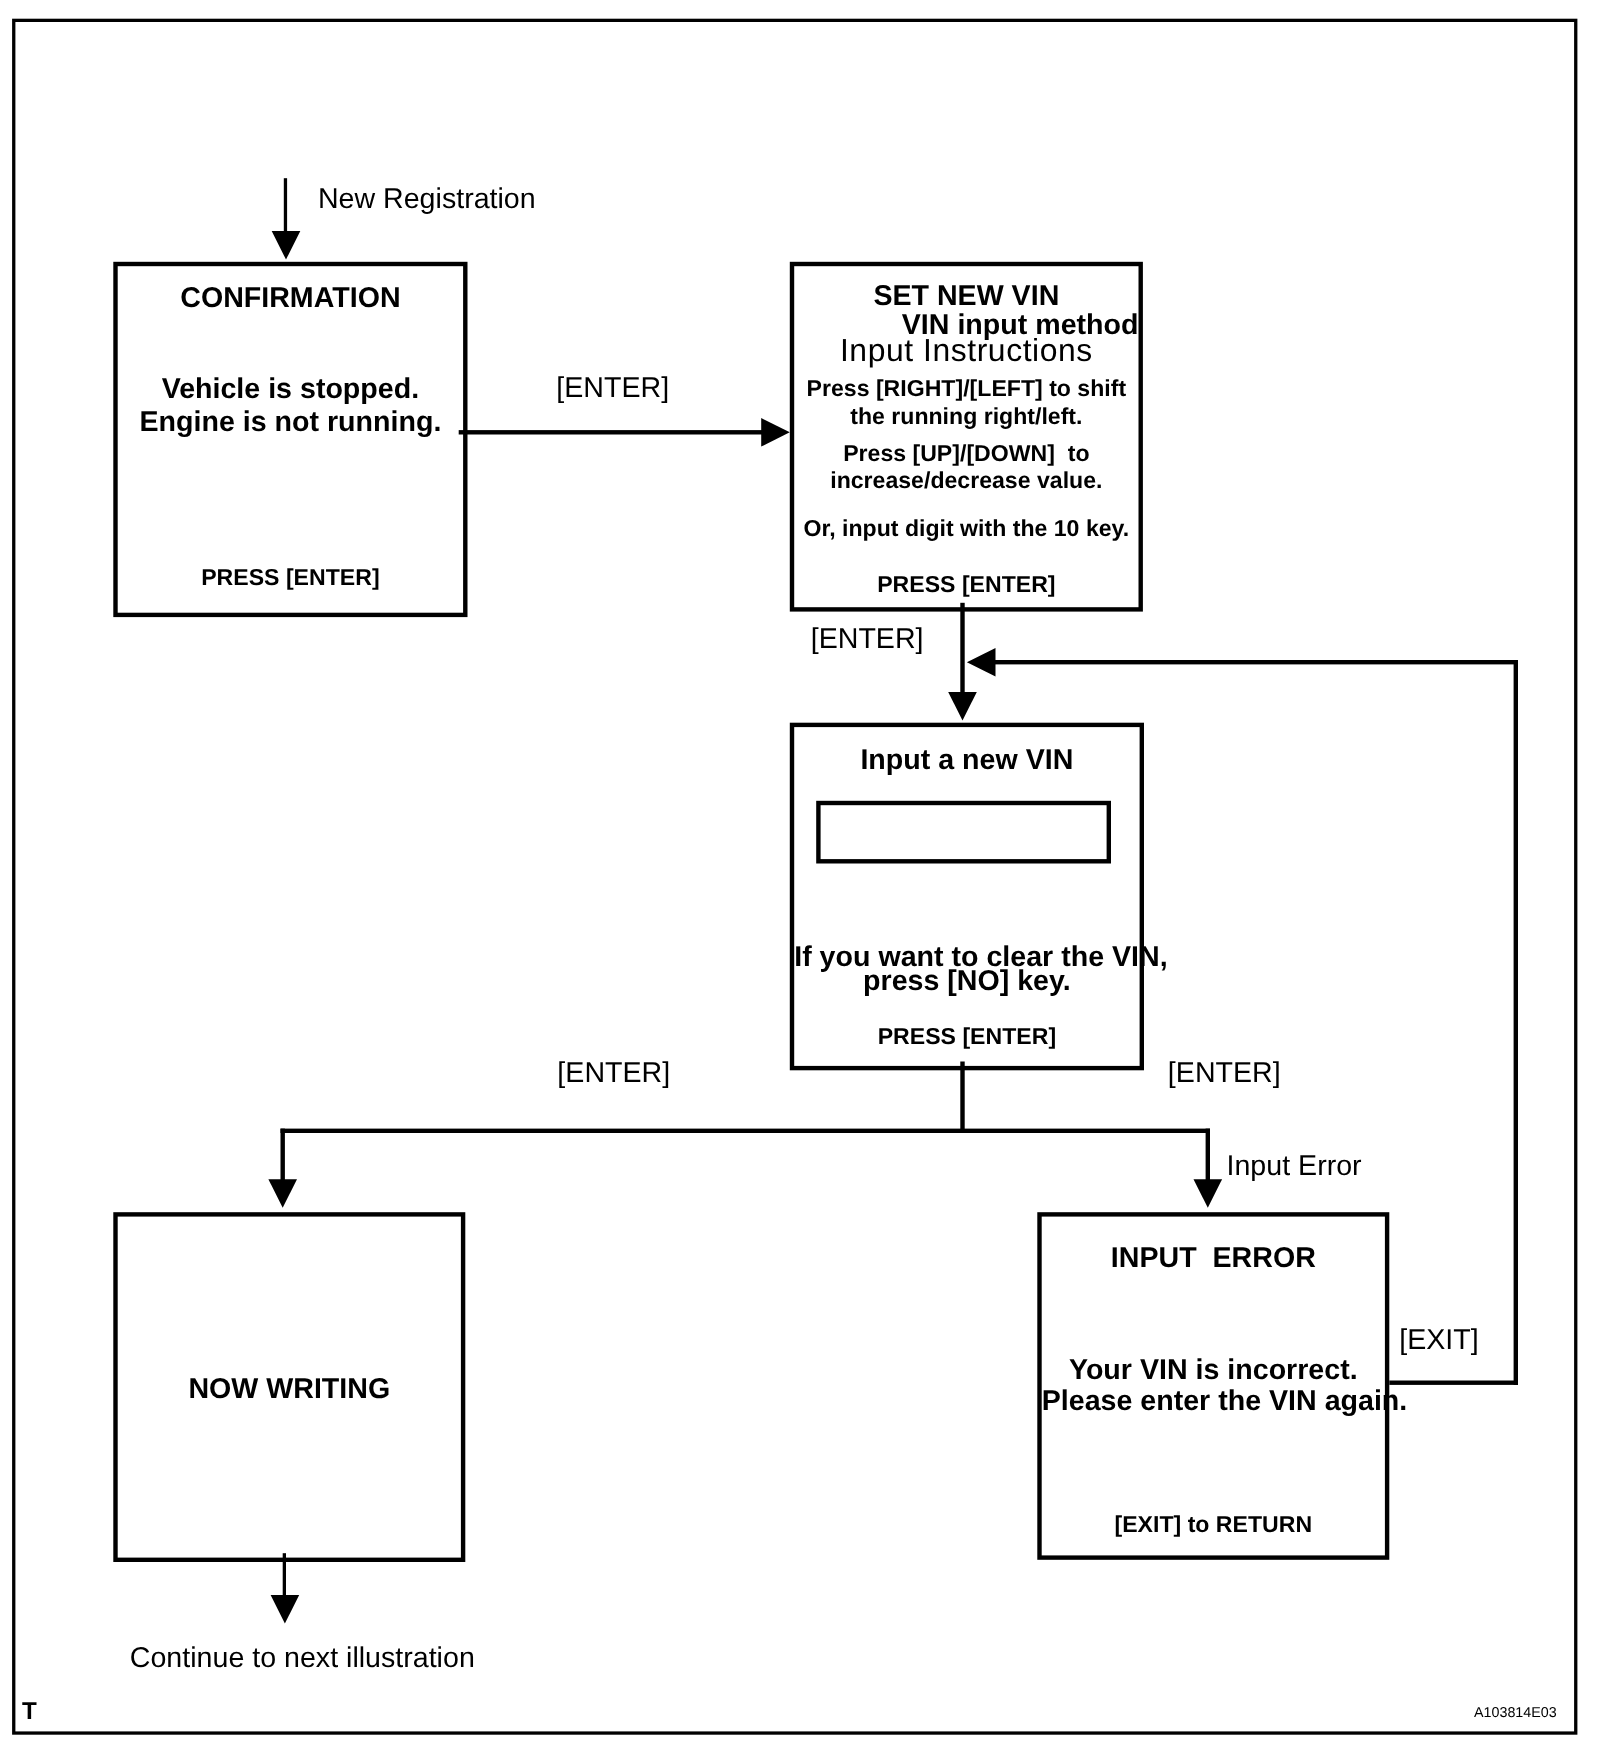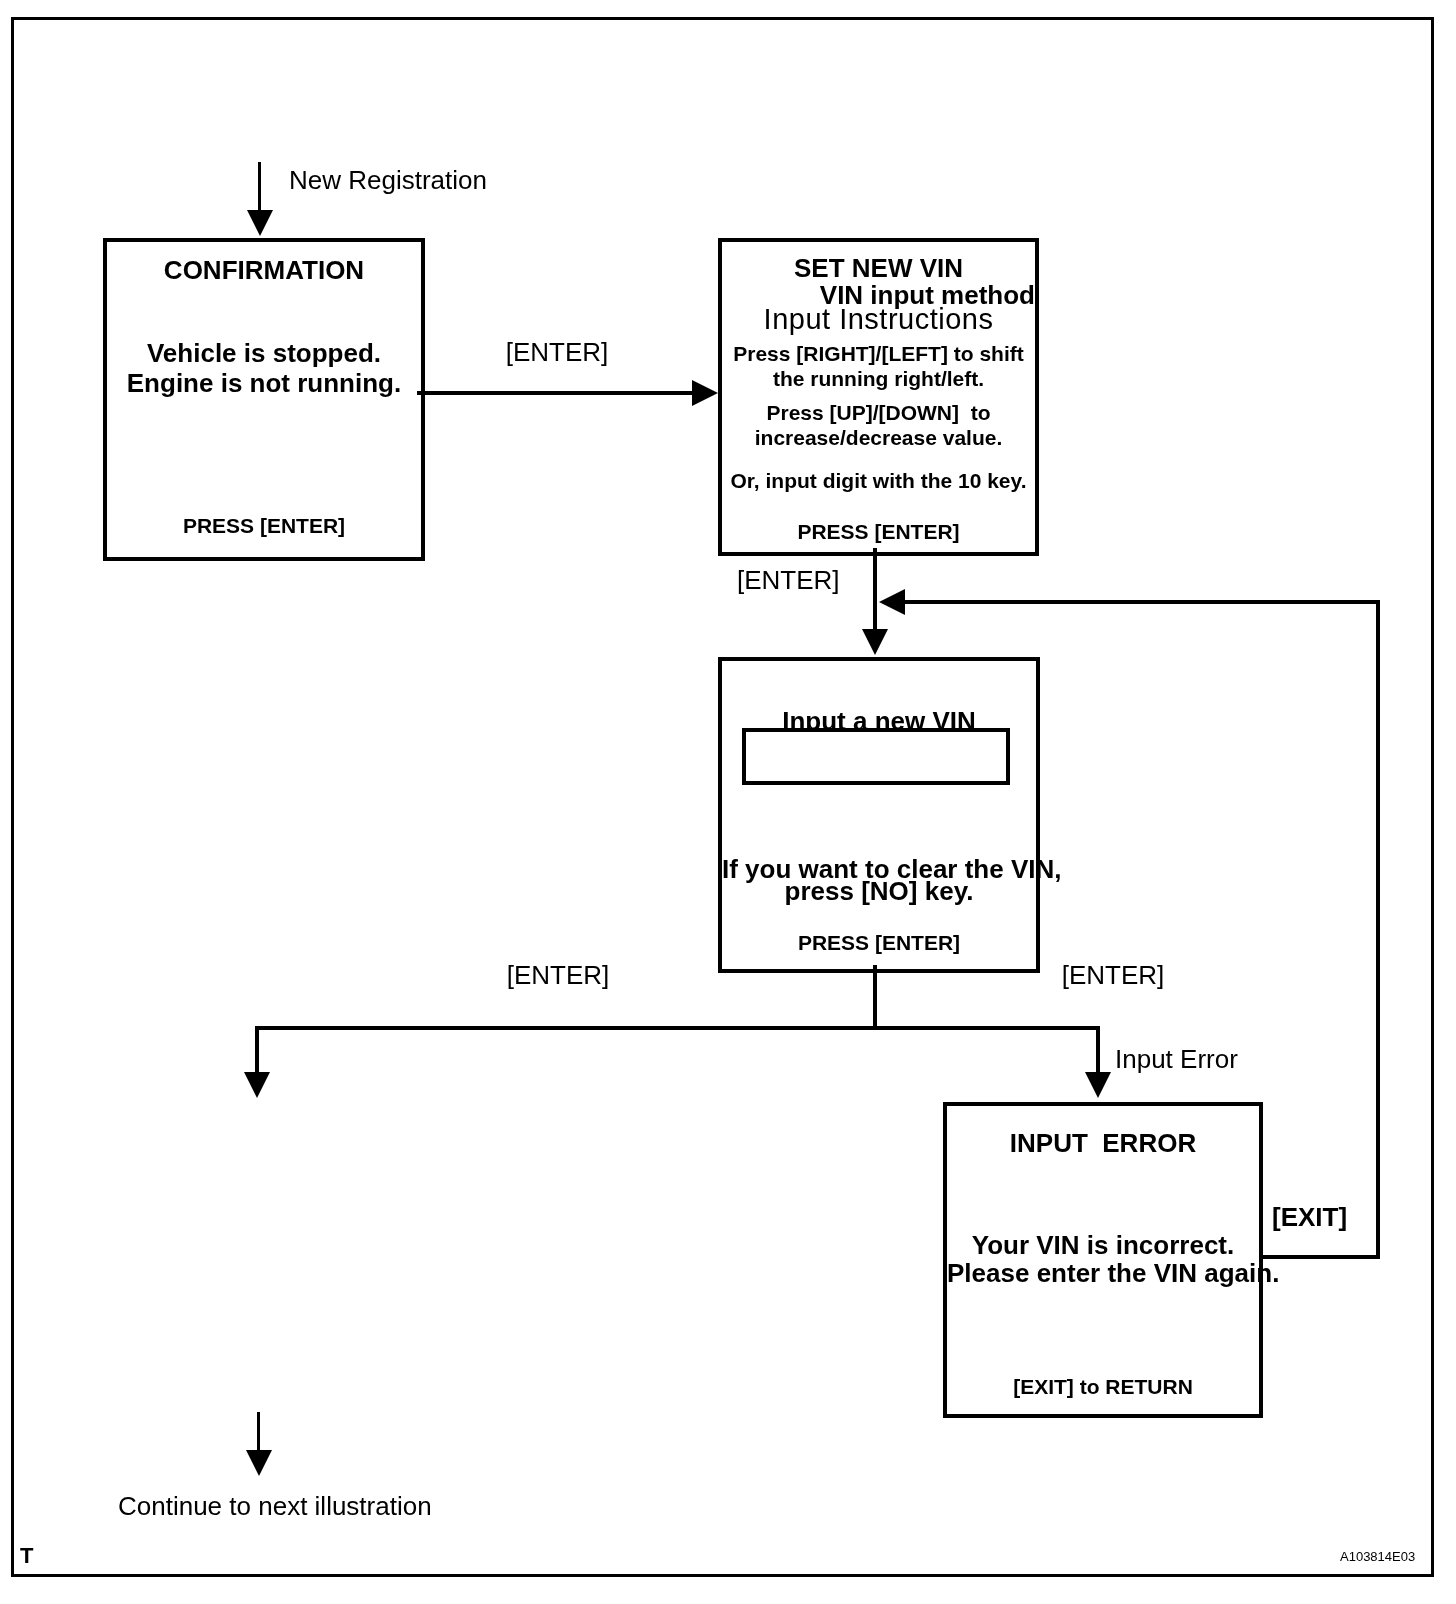--- a/index.html
+++ b/index.html
@@ -61,42 +61,45 @@
   </div>
 
   <div class="line" style="left:873px;top:548px;width:4px;height:84px;"></div>
   <div class="ah ah-down" style="left:862px;top:629px;"></div>
   <div class="lbl" style="left:737px;top:565px;">[ENTER]</div>
 
   <div class="ah ah-left" style="left:879px;top:589px;"></div>
   <div class="line" style="left:903px;top:600px;width:477px;height:4px;"></div>
   <div class="line" style="left:1376px;top:600px;width:4px;height:659px;"></div>
   <div class="line" style="left:1255px;top:1255px;width:125px;height:4px;"></div>
-  <div class="lbl" style="left:1272px;top:1202px;font-weight:bold;">[EXIT]</div>
+  <div class="lbl" style="left:1272px;top:1202px;">[EXIT]</div>
 
   <div class="box" style="left:718px;top:657px;width:314px;height:308px;">
-    <div class="bl bl-lg" style="top:14px;margin-top:31px;">Input a new VIN</div>
+    <div class="bl bl-lg" style="top:14px;">Input a new VIN</div>
     <div class="vin-field" style="left:20px;top:67px;width:260px;height:49px;">
       <span></span>
     </div>
     <div class="bl bl-lg" style="top:175px;margin-top:18px;">If you want to clear the VIN,</div>
     <div class="bl bl-lg" style="top:203px;margin-top:12px;">press [NO] key.</div>
     <div class="bl" style="top:269px;">PRESS [ENTER]</div>
   </div>
 
   <div class="line" style="left:873px;top:965px;width:4px;height:65px;"></div>
   <div class="line" style="left:255px;top:1026px;width:845px;height:4px;"></div>
   <div class="line" style="left:255px;top:1026px;width:4px;height:50px;"></div>
   <div class="ah ah-down" style="left:244px;top:1072px;"></div>
   <div class="line" style="left:1096px;top:1026px;width:4px;height:50px;"></div>
   <div class="ah ah-down" style="left:1085px;top:1072px;"></div>
   <div class="lbl lbl-c" style="left:498px;top:960px;width:120px;">[ENTER]</div>
   <div class="lbl lbl-c" style="left:1053px;top:960px;width:120px;">[ENTER]</div>
   <div class="lbl" style="left:1115px;top:1044px;">Input Error</div>
 
+  <div class="box" style="left:103px;top:1102px;width:312px;height:310px;">
+    <div class="bl bl-lg" style="top:141px;">NOW WRITING</div>
+  </div>
 
   <div class="line" style="left:257px;top:1412px;width:3px;height:42px;"></div>
   <div class="ah ah-down" style="left:246px;top:1450px;"></div>
   <div class="lbl" style="left:118px;top:1491px;">Continue to next illustration</div>
 
   <div class="box" style="left:943px;top:1102px;width:312px;height:308px;">
     <div class="bl bl-lg" style="top:22px;">INPUT  ERROR</div>
     <div class="bl bl-lg" style="top:124px;">Your VIN is incorrect.</div>
     <div class="bl bl-lg" style="top:152px;">Please enter the VIN again.</div>
     <div class="bl" style="top:268px;">[EXIT] to RETURN</div>

